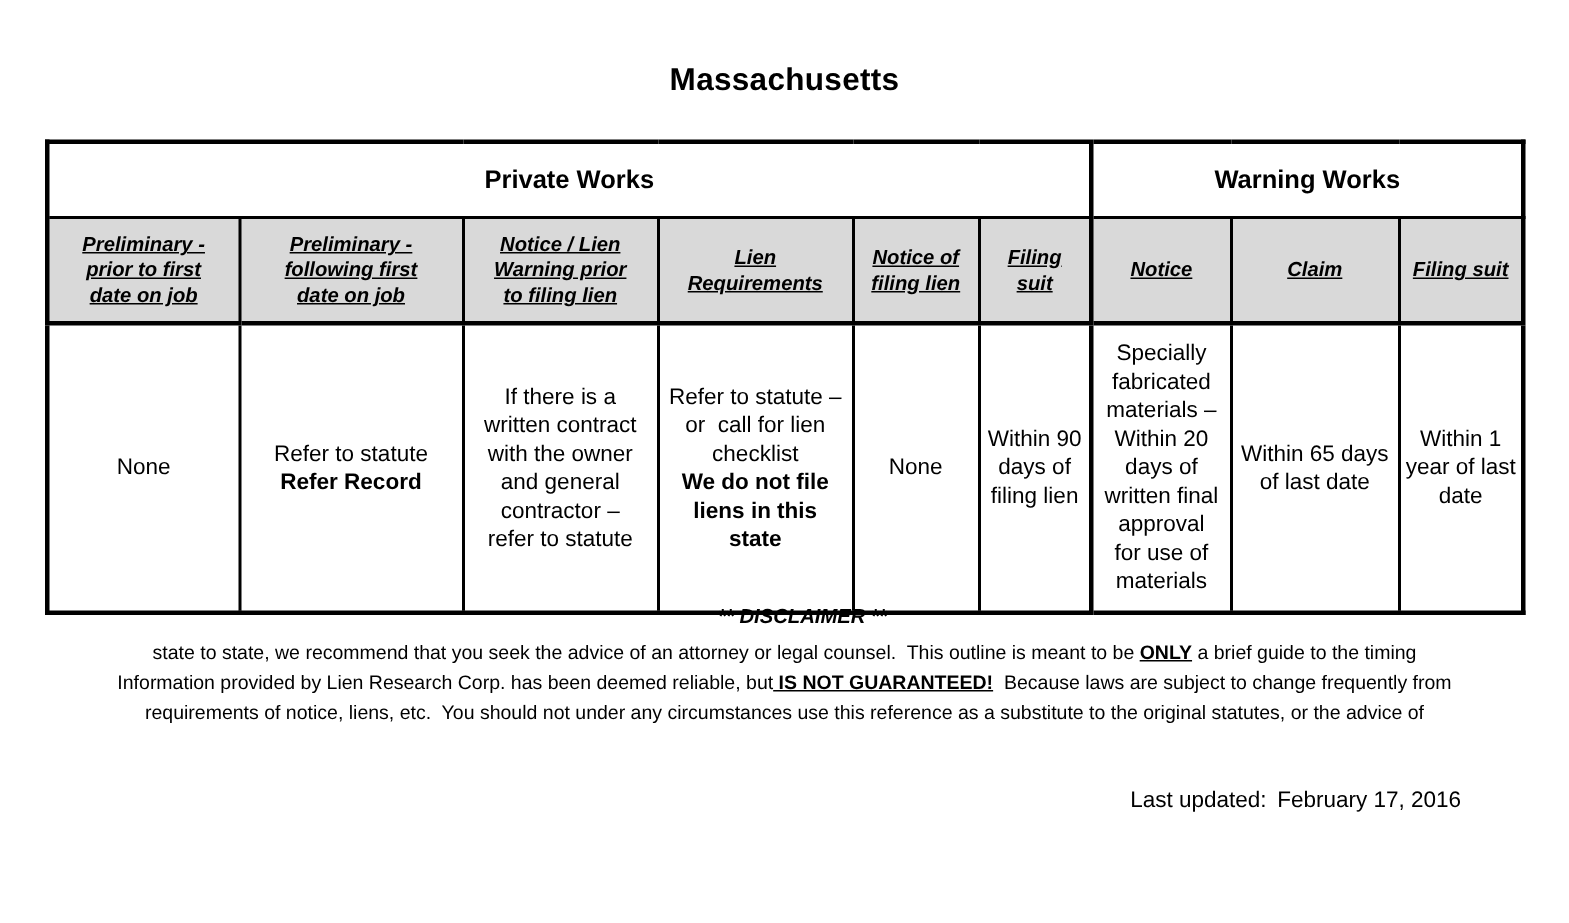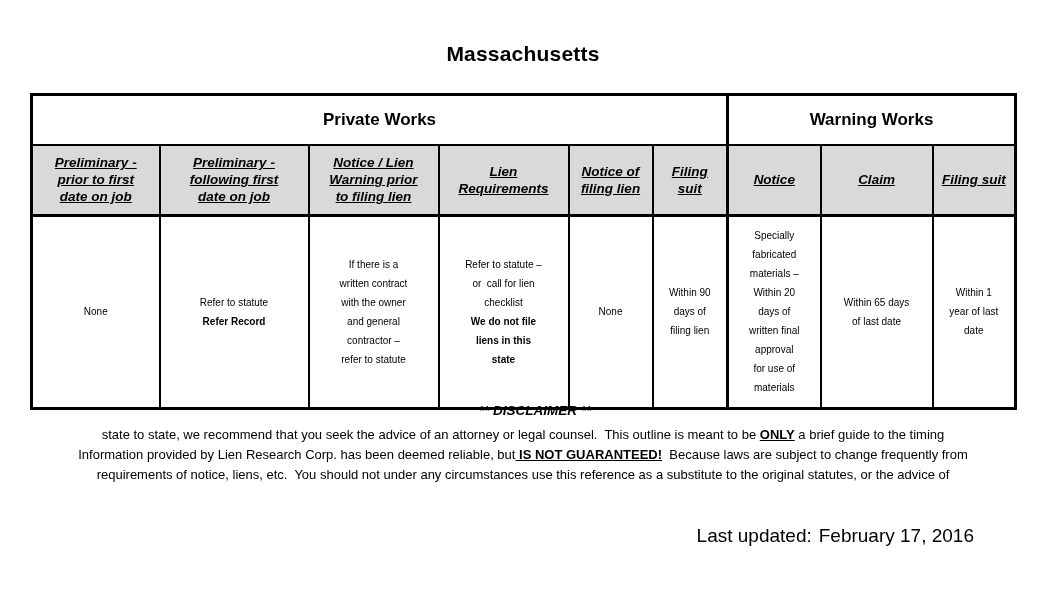--- a/index.html
+++ b/index.html
@@ -51,21 +51,21 @@
     font-size: 13.5px;
     font-weight: bold;
     font-style: italic;
     text-decoration: underline;
     line-height: 17px;
     padding: 2px 3px;
     border-bottom: 3px solid #000000;
   }
   tr.body-row td {
     height: 193px;
-    font-size: 10px;
+    font-size: 15px;
     line-height: 19px;
     padding: 2px 3px;
     background: #ffffff;
   }
   .divider-left { border-left: 3px solid #000000 !important; }
   .b { font-weight: bold; white-space: pre-wrap; }
   .disclaimer {
     position: absolute;
     top: 402px;
     left: 0;
@@ -87,21 +87,21 @@
   }
   .disclaimer-line .emph {
     font-weight: bold;
     text-decoration: underline;
     white-space: pre-wrap;
   }
   .last-updated {
     position: absolute;
     top: 525px;
     right: 72px;
-    font-size: 19px;
+    font-size: 15px;
   }
   .last-updated .value { margin-left: 7px; }
 </style>
 </head>
 <body>
 
 <div class="page">
 
   <div class="title">Massachusetts</div>
 

